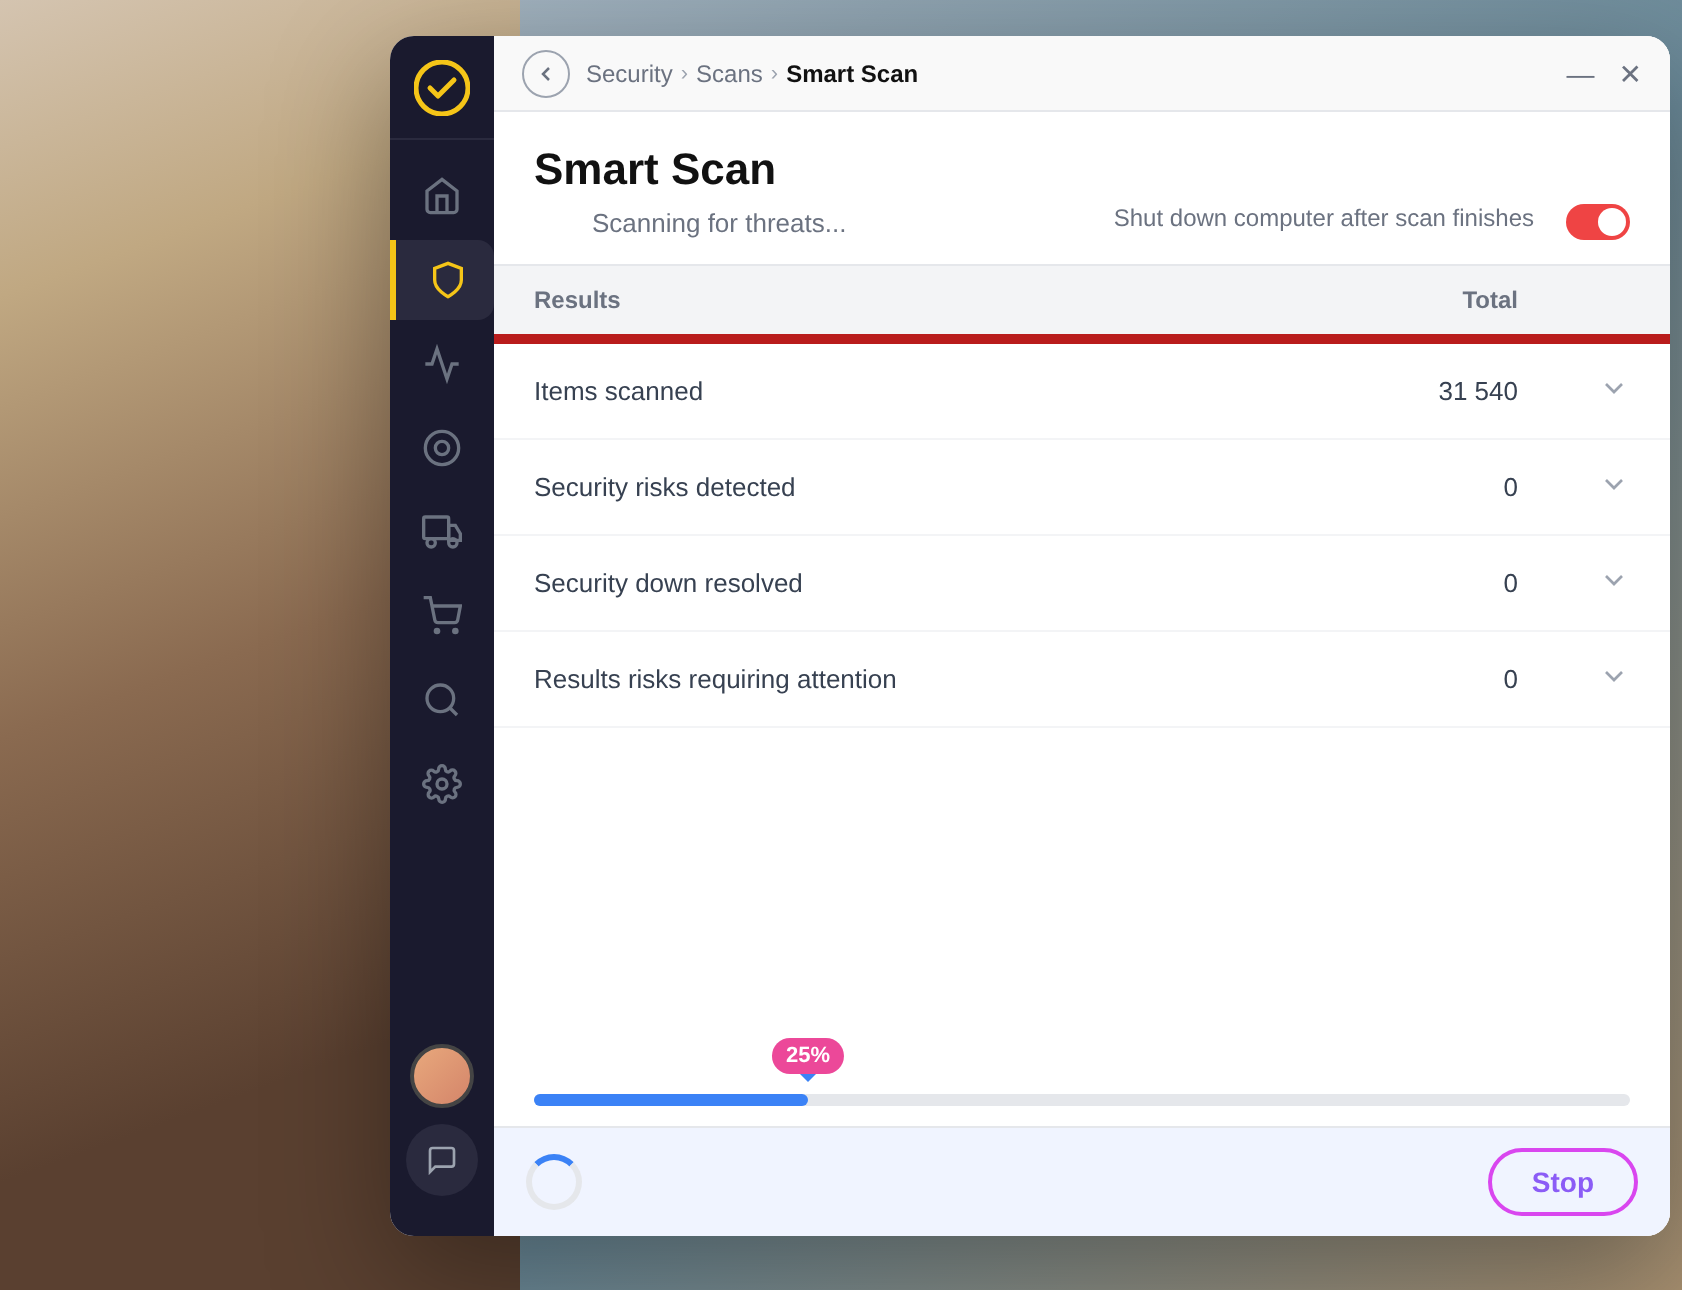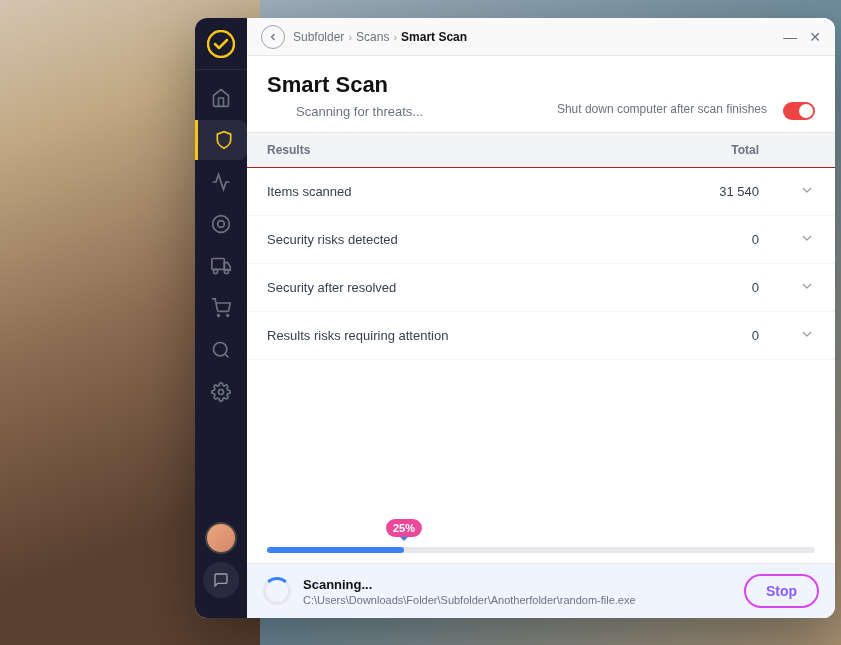--- a/index.html
+++ b/index.html
@@ -273,21 +273,21 @@
     .results-table thead tr {
       background: #f3f4f6;
     }
 
     .results-table thead th {
       padding: 10px 20px;
       font-size: 12px;
       font-weight: 600;
       color: #6b7280;
       text-align: left;
-      border-bottom: 1px solid #b91c1c;
+      border-bottom: 5px solid #b91c1c;
     }
 
     .results-table thead th:last-child {
       text-align: right;
       padding-right: 20px;
     }
 
     .results-table tbody tr {
       border-bottom: 1px solid #f3f4f6;
       padding-left: 48px;
@@ -515,21 +515,21 @@
   <div class="main-content">
 
     <div class="title-bar">
       <div class="title-bar-left">
         <div class="back-btn">
           <svg width="12" height="12" viewBox="0 0 24 24" fill="none" stroke="currentColor" stroke-width="2.5">
             <polyline points="15,18 9,12 15,6"></polyline>
           </svg>
         </div>
         <div class="breadcrumb">
-          <span>Subfolder</span>
+          <span>Security</span>
           <span class="breadcrumb-sep">›</span>
           <span>Scans</span>
           <span class="breadcrumb-sep">›</span>
           <span class="breadcrumb-current">Smart Scan</span>
         </div>
       </div>
       <div class="title-bar-controls">
         <span class="win-control">—</span>
         <span class="win-control">✕</span>
       </div>
@@ -568,21 +568,21 @@
             <tr>
       <td>Security risks detected</td>
       <td class="total-col">0</td>
       <td class="chevron-cell">
         <svg width="16" height="16" viewBox="0 0 24 24" fill="none" stroke="#9ca3af" stroke-width="2">
           <polyline points="6,9 12,15 18,9"></polyline>
         </svg>
       </td>
     </tr>
             <tr>
-      <td>Security after resolved</td>
+      <td>Security down resolved</td>
       <td class="total-col">0</td>
       <td class="chevron-cell">
         <svg width="16" height="16" viewBox="0 0 24 24" fill="none" stroke="#9ca3af" stroke-width="2">
           <polyline points="6,9 12,15 18,9"></polyline>
         </svg>
       </td>
     </tr>
             <tr>
       <td>Results risks requiring attention</td>
       <td class="total-col">0</td>
@@ -601,20 +601,16 @@
           <div class="progress-tooltip">25%</div>
           <div class="progress-bar-container">
             <div class="progress-bar-fill"></div>
           </div>
         </div>
       </div>
     </div>
 
     <div class="scanning-bar">
       <div class="scanning-spinner"></div>
-      <div class="scanning-text-group">
-        <div class="scanning-label">Scanning...</div>
-        <div class="scanning-path">C:\Users\Downloads\Folder\Subfolder\Anotherfolder\random-file.exe</div>
-      </div>
       <button class="stop-btn">Stop</button>
     </div>
   </div>
 </div>
 
 </body></html>

